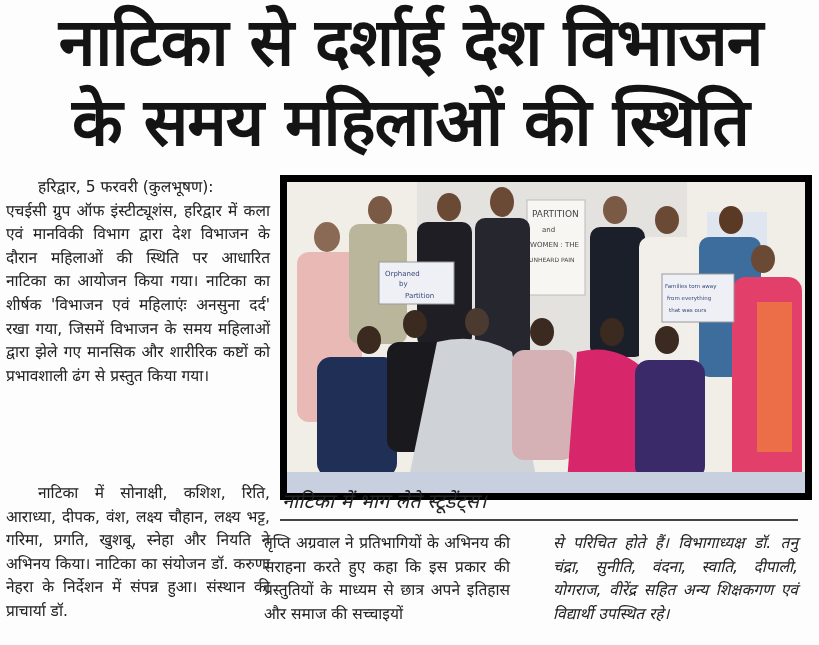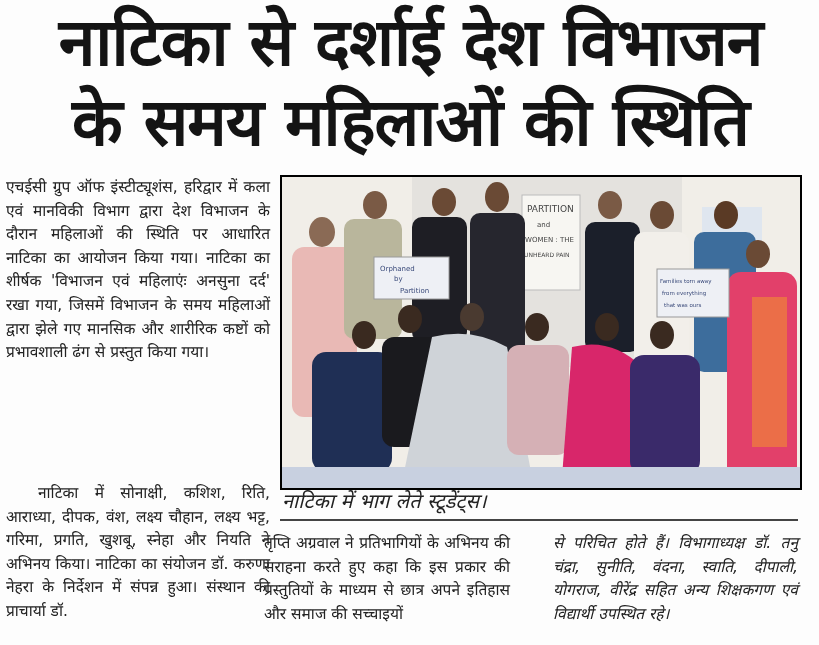--- a/index.html
+++ b/index.html
@@ -5,34 +5,35 @@
   html, body { margin:0; padding:0; background:#fdfdfd; }
   body { width:819px; height:645px; position:relative; overflow:hidden; font-family:"DejaVu Sans", sans-serif; color:#1a1a1a; }
   .headline { position:absolute; left:8px; width:805px; font-weight:bold; color:#141414; white-space:nowrap; letter-spacing:-1px; font-family:"DejaVu Sans", sans-serif;text-align:center; }
   .h1 { top:4px; font-size:66px; line-height:78px; }
   .h2 { top:84px; font-size:66px; line-height:78px; }
   .col { position:absolute; font-size:15.5px; line-height:23.6px; text-align:justify; color:#222; }
   .col p { margin:0; }
   .col-left { left:6px; top:176px; width:264px; }
   .col-left-2 { left:6px; top:482px; width:264px; }
   .indent { text-indent:32px; }
-  .photo { position:absolute; left:280px; top:175px; width:518px; height:311px; border:2px solid #000000; overflow:hidden; background:#efece6; }
+  .photo { position:absolute; left:280px; top:175px; width:518px; height:311px; border:7px solid #000000; overflow:hidden; background:#efece6; }
   .caption { position:absolute; left:282px; top:487px; font-size:20px; font-style:italic; color:#222; }
   .rule { position:absolute; left:280px; top:519px; width:518px; height:2px; background:#444; }
   .col-mid { left:264px; top:532px; width:246px; }
   .col-right { left:553px; top:532px; width:245px;font-style:italic; }
   svg text { font-family:"DejaVu Sans", sans-serif; }
 </style>
 </head>
 <body>
 
 <div class="headline h1">नाटिका से दर्शाई देश विभाजन</div>
 <div class="headline h2">के समय महिलाओं की स्थिति</div>
 
 <div class="col col-left">
+  <p class="indent">हरिद्वार, 5 फरवरी (कुलभूषण):</p>
   <p>एचईसी ग्रुप ऑफ इंस्टीट्यूशंस, हरिद्वार में कला एवं मानविकी विभाग द्वारा देश विभाजन के दौरान महिलाओं की स्थिति पर आधारित नाटिका का आयोजन किया गया। नाटिका का शीर्षक 'विभाजन एवं महिलाएंः अनसुना दर्द' रखा गया, जिसमें विभाजन के समय महिलाओं द्वारा झेले गए मानसिक और शारीरिक कष्टों को प्रभावशाली ढंग से प्रस्तुत किया गया।</p>
 </div>
 
 <div class="col col-left-2">
   <p class="indent">नाटिका में सोनाक्षी, कशिश, रिति, आराध्या, दीपक, वंश, लक्ष्य चौहान, लक्ष्य भट्ट, गरिमा, प्रगति, खुशबू, स्नेहा और नियति ने अभिनय किया। नाटिका का संयोजन डॉ. करुणा नेहरा के निर्देशन में संपन्न हुआ। संस्थान की प्राचार्या डॉ.</p>
 </div>
 
 <div class="photo">
   <svg width="518" height="311" viewBox="0 0 518 311" xmlns="http://www.w3.org/2000/svg">
     <rect x="0" y="0" width="518" height="311" fill="#f1eee8"></rect>

